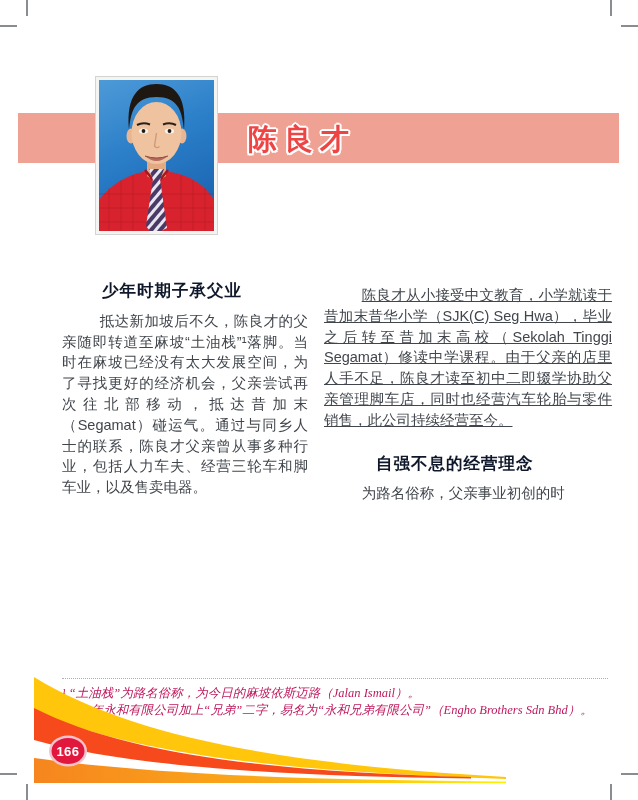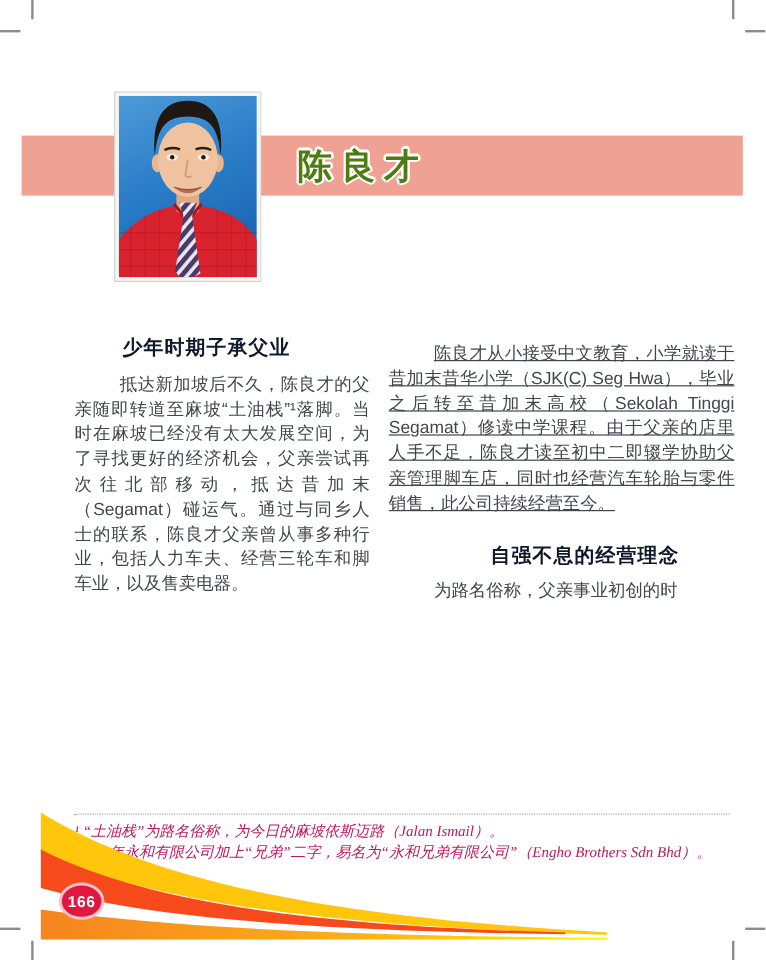--- a/index.html
+++ b/index.html
@@ -12,21 +12,21 @@
   .crop{position:absolute;background:#8a8d90;}
   .crop.v{width:2px;height:16px;}
   .crop.h{width:17px;height:2px;}
   
   .banner{
     position:absolute;left:18px;top:113px;width:601px;height:50px;
     background:#efa193;
   }
   .page-title{
     position:absolute;left:232px;top:119px;width:140px;height:40px;
-    font-size:29px;font-weight:bold;color:#4d7c0f;
+    font-size:29px;font-weight:bold;color:#ef4444;
     letter-spacing:7px;text-align:center;line-height:40px;
     text-shadow:
       -2px 0 0 #fff, 2px 0 0 #fff, 0 -2px 0 #fff, 0 2px 0 #fff,
       -1.5px -1.5px 0 #fff, 1.5px -1.5px 0 #fff, -1.5px 1.5px 0 #fff, 1.5px 1.5px 0 #fff;
     white-space:nowrap;
   }
   
   .photo{position:absolute;left:95px;top:76px;width:123px;height:159px;}
   
   .col{position:absolute;top:266px;color:#41464c;font-size:14.5px;line-height:20.8px;}
@@ -127,21 +127,21 @@
   </svg>
 </div>
 
 <div class="col col-left">
   <div class="sec-heading">少年时期子承父业</div>
   <p>抵达新加坡后不久，陈良才的父亲随即转道至麻坡“土油栈”¹落脚。当时在麻坡已经没有太大发展空间，为了寻找更好的经济机会，父亲尝试再次往北部移动，抵达昔加末（Segamat）碰运气。通过与同乡人士的联系，陈良才父亲曾从事多种行业，包括人力车夫、经营三轮车和脚车业，以及售卖电器。</p>
 </div>
 
 <div class="col col-right">
   <p class="gap">陈良才从小接受中文教育，小学就读于昔加末昔华小学（SJK(C) Seg Hwa），毕业之后转至昔加末高校（Sekolah Tinggi Segamat）修读中学课程。由于父亲的店里人手不足，陈良才读至初中二即辍学协助父亲管理脚车店，同时也经营汽车轮胎与零件销售，此公司持续经营至今。</p>
-  <div class="sec-heading" style="margin-top:22px;margin-left:39px;text-align:center;">自强不息的经营理念</div>
+  <div class="sec-heading" style="margin-top:22px;margin-left:52px;">自强不息的经营理念</div>
   <p>为路名俗称，父亲事业初创的时</p>
 </div>
 
 <div class="fn-divider"></div>
 <div class="footnotes">
   <div>¹ “土油栈”为路名俗称，为今日的麻坡依斯迈路（Jalan Ismail）。</div>
   <div>²1978年永和有限公司加上“兄弟”二字，易名为“永和兄弟有限公司”（Engho Brothers Sdn Bhd）。</div>
 </div>
 
 <div class="swoosh">

